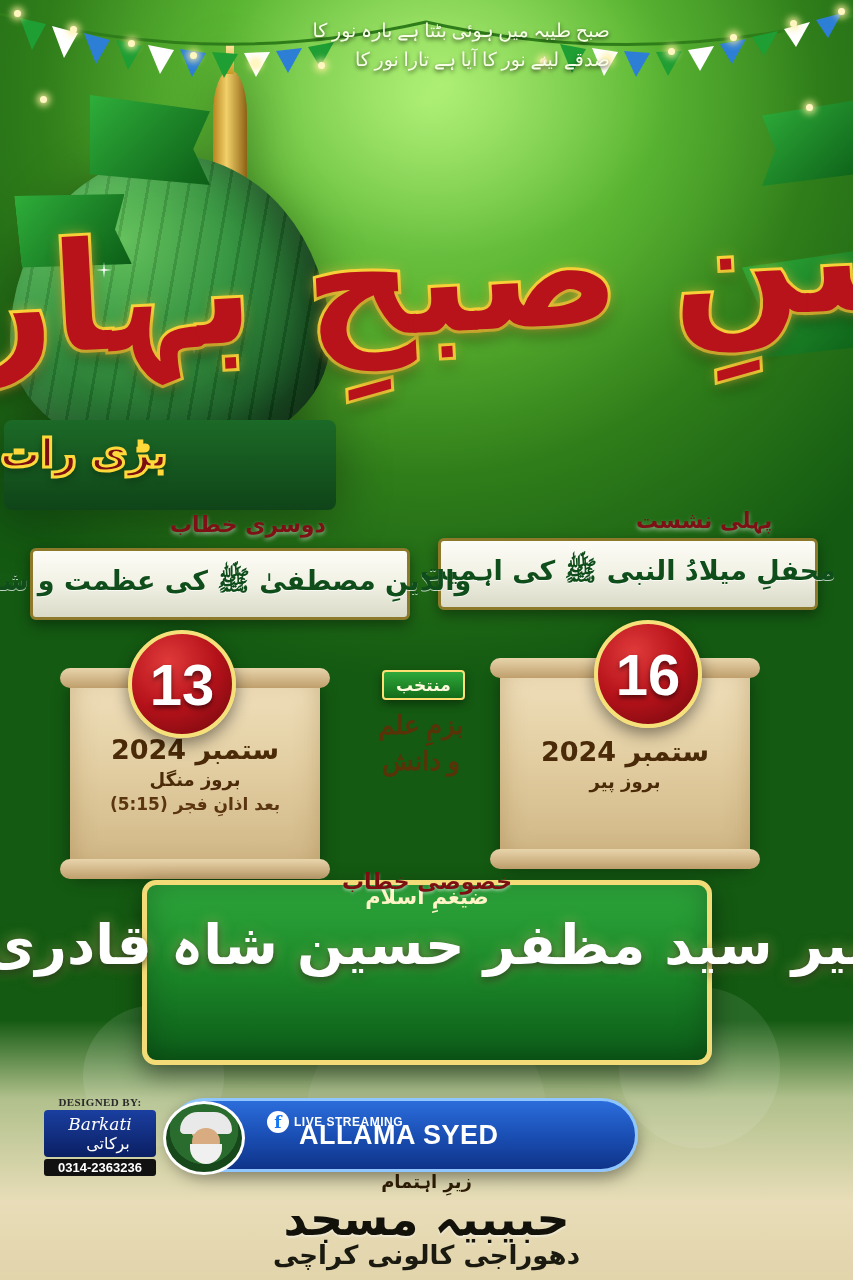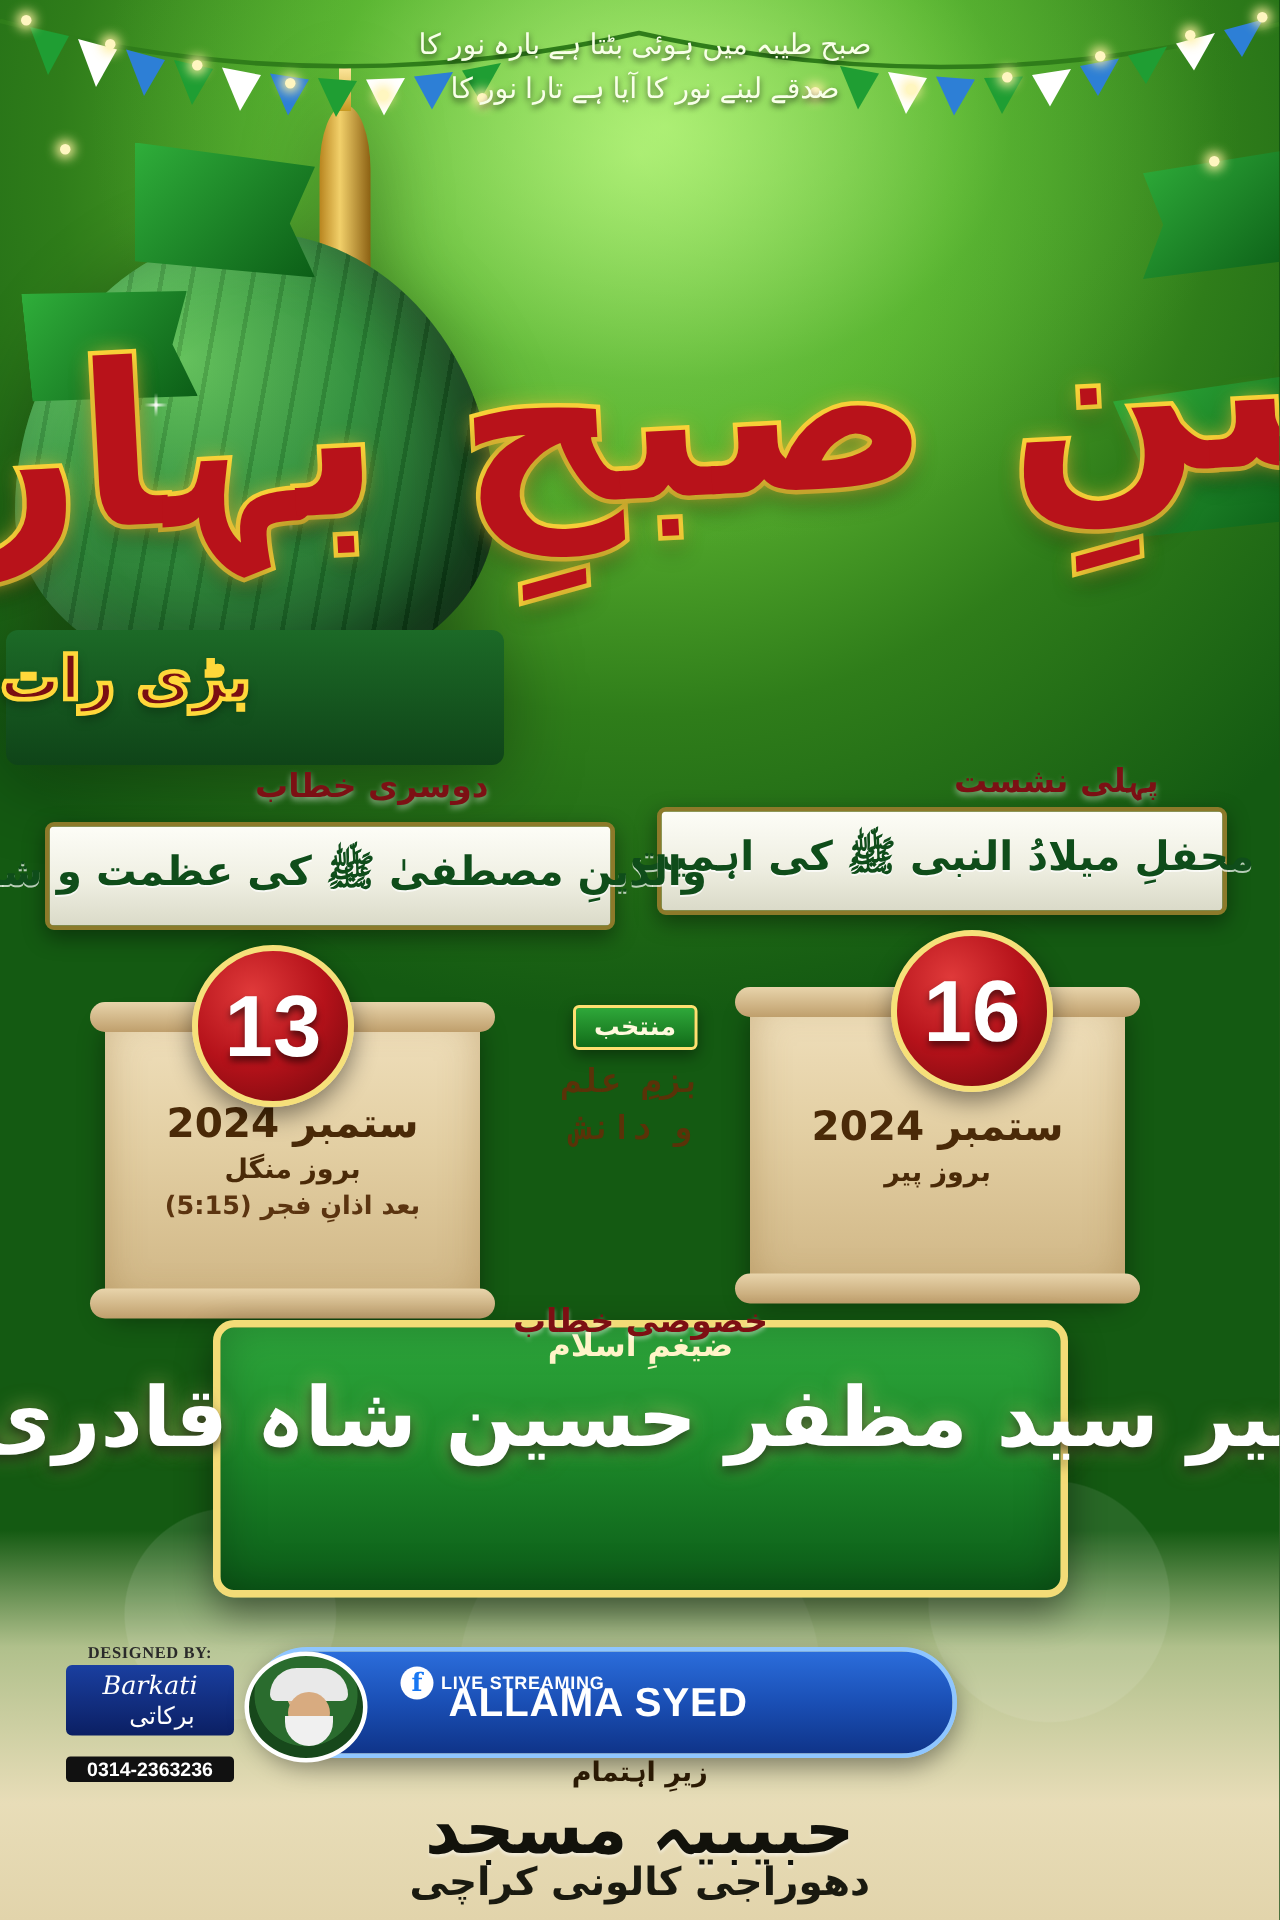--- a/index.html
+++ b/index.html
@@ -84,23 +84,23 @@
   }
   .sparkle {
     position: absolute; width: 24px; height: 24px; pointer-events: none;
     background:
       linear-gradient(90deg, rgba(255,255,255,0) 0%, rgba(255,255,255,.95) 50%, rgba(255,255,255,0) 100%) center/100% 2px no-repeat,
       linear-gradient(0deg, rgba(255,255,255,0) 0%, rgba(255,255,255,.95) 50%, rgba(255,255,255,0) 100%) center/2px 100% no-repeat;
   }
   
   .couplet {
     position: absolute; left: 250px; top: 16px; width: 360px;
-    text-align: center; direction: rtl;
+    text-align: right; direction: rtl;
     color: #f8ffe8; font-size: 19px; line-height: 1.55;
-    font-family: Liberation Sans, sans-serif;
+    font-family: Liberation Serif, serif;
     text-shadow: 0 2px 4px rgba(0,0,0,.65);
   }
   
   .title-wrap {
     position: absolute; left: 0; top: 110px; width: 853px; height: 340px;
     display: flex; align-items: center; justify-content: center;
   }
   .title-main {
     direction: rtl;
     font-family: "DejaVu Sans", sans-serif;
@@ -196,22 +196,22 @@
     background: linear-gradient(180deg, #2fa83a, #126c19);
     border: 2px solid #ffe071; border-radius: 4px;
     padding: 3px 12px; direction: rtl;
     color: #fff9dd; font-family: "DejaVu Sans", sans-serif;
     font-size: 17px; font-weight: bold;
     box-shadow: 0 4px 10px rgba(0,0,0,.4);
   }
   .bazm {
     position: absolute; left: 356px; top: 78px; width: 130px;
     text-align: center; direction: rtl;
-    font-family: Liberation Mono, monospace;
-    font-size: 22px; font-weight: bold; color: #5a3208;
+    font-family: Liberation Serif, serif;
+    font-size: 26px; font-weight: bold; color: #5a3208;
     line-height: 1.4;
   }
   
   .speaker-panel {
     position: absolute; left: 142px; top: 880px; width: 570px; height: 185px;
     background: linear-gradient(180deg, #2ea83c 0%, #1d8a2a 45%, #0c5c18 100%);
     border: 5px solid #f3dc77;
     border-radius: 14px;
     box-shadow: 0 10px 24px rgba(0,0,0,.45), inset 0 0 30px rgba(0,0,0,.25);
     display: flex; flex-direction: column; align-items: center; 
@@ -241,21 +241,21 @@
   .designed-by {
     font-size: 11px; font-weight: bold; color: #2a2a2a; letter-spacing: .4px; font-family: Liberation Serif, serif;
   }
   .designer-logo {
     margin-top: 2px; background: linear-gradient(180deg, #1a3fa0, #0b1f63);
     border-radius: 4px; padding: 4px 0; color: #fff;
   }
   .designer-logo .nm { font-family: "DejaVu Serif", serif; font-size: 17px; font-style: italic; }
   .designer-logo .ur { font-family: "DejaVu Sans", sans-serif; font-size: 16px; margin-left: 16px; }
   .designer-phone {
-    margin-top: 14px; background: #111; color: #fff; font-size: 13px;
+    margin-top: 2px; background: #111; color: #fff; font-size: 13px;
     font-weight: bold; border-radius: 3px; padding: 1px 0;
   }
   
   .live-bar {
     position: absolute; left: 168px; top: 1098px; width: 470px; height: 74px;
     background: linear-gradient(180deg, #2b6ddb 0%, #1a4fb5 50%, #0f3489 100%);
     border: 3px solid #8fc6ff;
     border-radius: 38px;
     box-shadow: 0 6px 16px rgba(0,0,0,.4);
     display: flex; align-items: center; padding-left: 84px;

